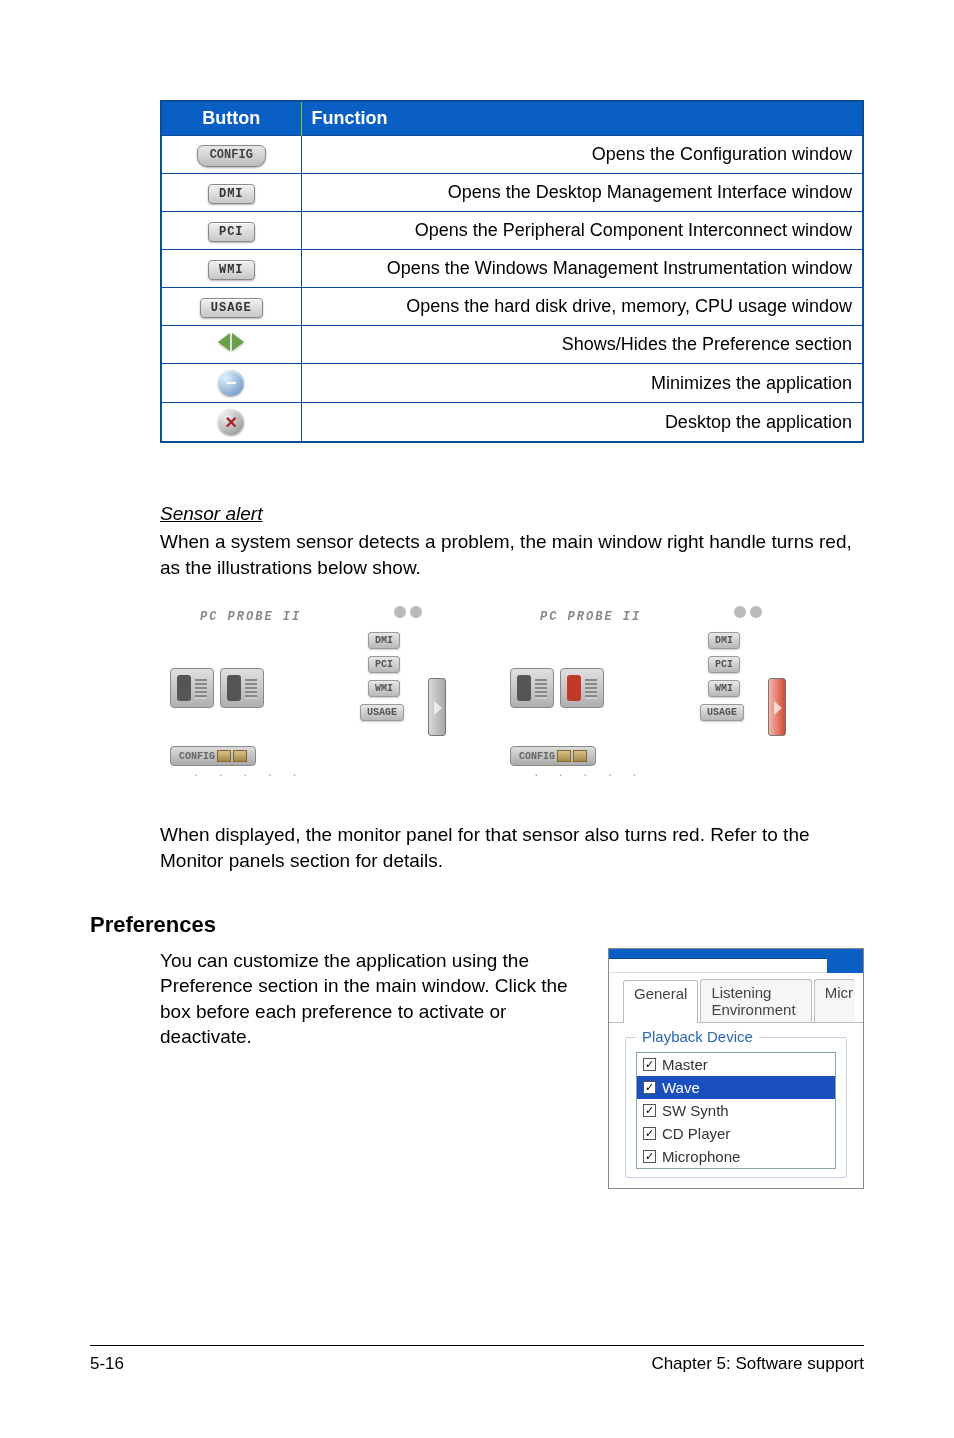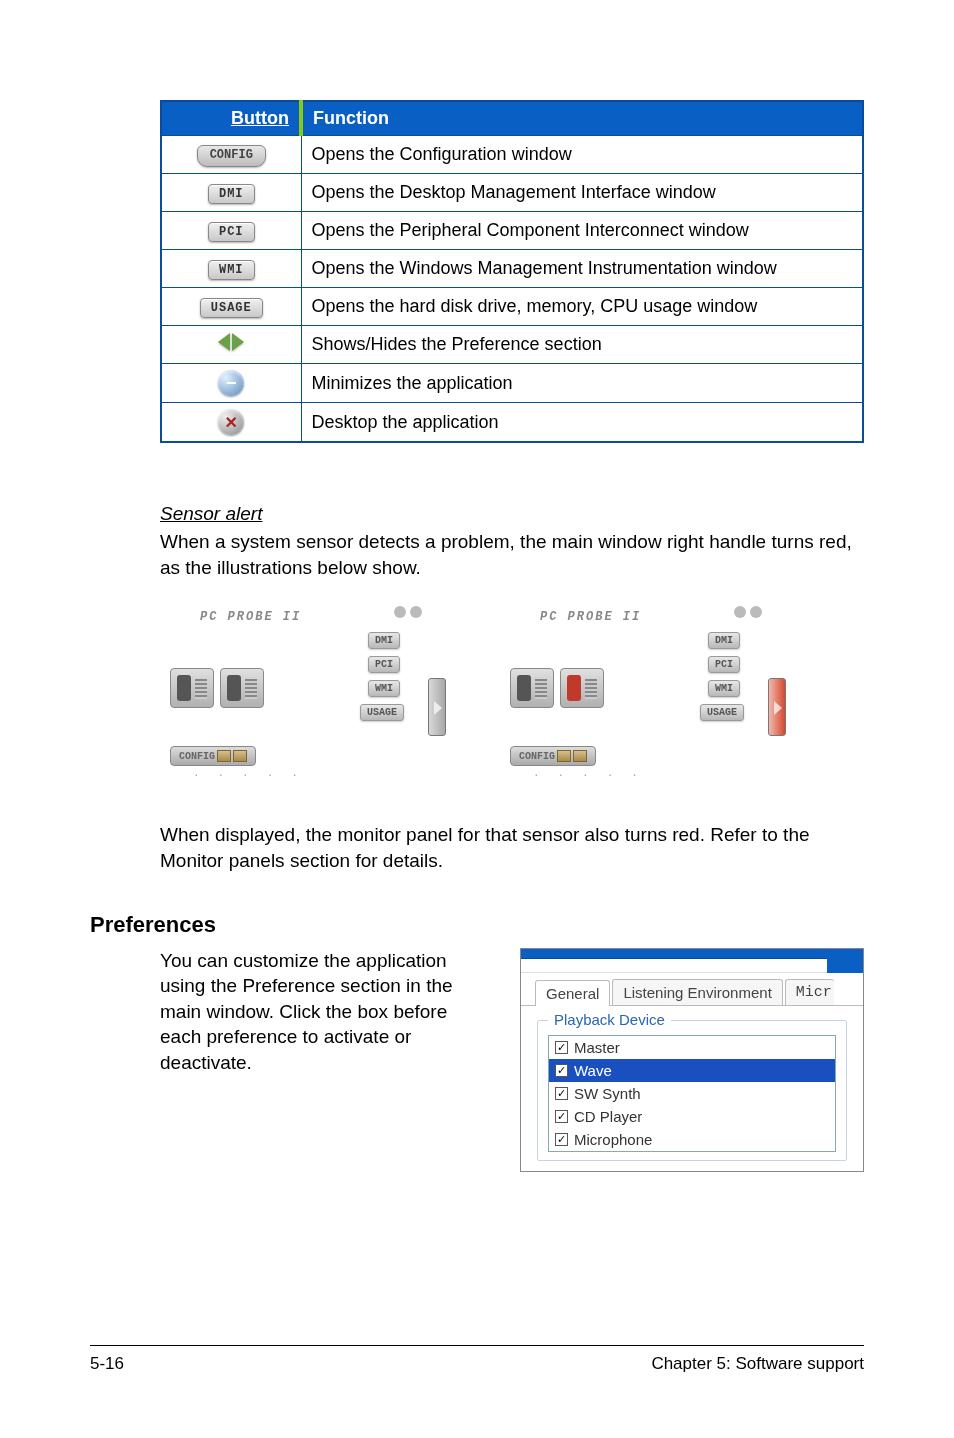--- a/index.html
+++ b/index.html
@@ -2,22 +2,22 @@
 <html><head>
 <meta charset="utf-8">
 <style>
   * { box-sizing: border-box; margin: 0; padding: 0; }
   html, body { width: 954px; height: 1438px; background: #fff; font-family: Arial, Helvetica, sans-serif; color: #000; }
   .page { padding: 100px 90px 40px 90px; position: relative; height: 1438px; }
   .content { margin-left: 70px; }
 
   table.btn-table { width: 100%; border-collapse: collapse; border: 2px solid #0a4c9a; }
   table.btn-table th { background: #0a5fc4; color: #fff; font-weight: bold; text-align: left; padding: 6px 10px; font-size: 18px; }
-  table.btn-table th.col1 { text-align: right; width: 140px; border-right: 4px solid #84cc16; text-decoration: underline; }
-  table.btn-table td { border-top: 1px solid #0a4c9a; padding: 6px 10px; font-size: 18px; vertical-align: middle; }
+  table.btn-table th.col1 { text-align: center; width: 140px; border-right: 1px solid #84cc16; }
+  table.btn-table td { border-top: 1px solid #0a4c9a; padding: 6px 10px; font-size: 18px; vertical-align: middle; text-align: right; }
   table.btn-table td.iconcell { text-align: center; width: 140px; border-right: 1px solid #0a4c9a; height: 38px; }
 
   .btn3d { display: inline-block; background: linear-gradient(#f0f0f0,#c8c8c8); border: 1px solid #888; border-radius: 4px; padding: 2px 10px; font-family: "Courier New", monospace; font-weight: bold; font-size: 12px; color: #333; letter-spacing: 1px; box-shadow: inset 0 1px 0 #fff, 0 1px 2px rgba(0,0,0,.3); }
   .tabbtn { display: inline-block; background: linear-gradient(#e8e8e8,#bcbcbc); border: 1px solid #888; border-radius: 6px 6px 10px 10px; padding: 2px 12px 4px 12px; font-family: "Courier New", monospace; font-weight: bold; font-size: 12px; color: #444; box-shadow: 0 1px 2px rgba(0,0,0,.3); }
   .foldericon { display:inline-block; width:34px; height:24px; position:relative; }
   .foldericon::before { content:""; position:absolute; left:2px; top:4px; width:30px; height:18px; background:linear-gradient(#f0f0f0,#bdbdbd); border:1px solid #888; border-radius:3px; transform: skewX(-10deg); }
   .foldericon::after { content:""; position:absolute; left:12px; top:8px; width:10px; height:12px; background:#fff; border:1px solid #aaa; }
   .arrows { display:inline-flex; gap:2px; align-items:center; justify-content:center; }
   .tri { width:0; height:0; border-top:9px solid transparent; border-bottom:9px solid transparent; }
   .tri.left { border-right:12px solid #6aa048; filter: drop-shadow(0 1px 1px rgba(0,0,0,.3)); }
@@ -46,21 +46,21 @@
   .handle { position:absolute; right:-6px; top:46px; width:18px; height:58px; border-radius:3px; border:1px solid #777; }
   .handle.gray { background:linear-gradient(90deg,#d8d8d8,#a8a8a8); }
   .handle.red { background:linear-gradient(90deg,#f3b7ad,#d2492f); }
   .handle::after { content:""; position:absolute; left:5px; top:22px; width:0; height:0; border-top:7px solid transparent; border-bottom:7px solid transparent; border-left:8px solid rgba(255,255,255,.7); }
   .dotsrow { position:absolute; left:24px; bottom:2px; color:#aaa; letter-spacing:8px; font-size:14px; }
 
   h3.pref { font-size: 22px; font-weight: bold; margin-top: 38px; margin-left: -70px; }
   .prefwrap { display:flex; gap:30px; align-items:flex-start; margin-top:10px; }
   .preftext { flex:1; font-size:19px; line-height:1.35; }
 
-  .prefpanel { width:344px; border:1px solid #888; background:#fff; }
+  .prefpanel { width:256px; border:1px solid #888; background:#fff; }
   .prefpanel .bluebar { height:10px; background:#0a5fc4; border-bottom:1px solid #084a99; }
   .prefpanel .topedge { height:14px; background:#fff; border-bottom:1px solid #ddd; position:relative; }
   .prefpanel .topedge::after { content:""; position:absolute; right:0; top:-6px; width:36px; height:20px; background:#0a5fc4; }
   .tabsrow { display:flex; border-bottom:1px solid #bbb; padding:6px 8px 0 14px; gap:2px; font-size:15px; color:#444; }
   .tabsrow .tb { border:1px solid #bbb; border-bottom:none; padding:4px 10px; background:#f6f6f6; border-radius:3px 3px 0 0; }
   .tabsrow .tb.active { background:#fff; position:relative; top:1px; }
   .groupbox { margin:14px 16px 10px 16px; border:1px solid #c7d3e3; border-radius:2px; padding:14px 10px 8px 10px; position:relative; }
   .groupbox .legend { position:absolute; top:-10px; left:10px; background:#fff; padding:0 6px; color:#2b66b3; font-size:15px; }
   .listish { border:1px solid #8aa; background:#fff; }
   .listish .row { padding:3px 6px; font-size:15px; color:#333; display:flex; align-items:center; gap:6px; }
@@ -177,21 +177,21 @@
     <h3 class="pref">Preferences</h3>
     <div class="prefwrap">
       <div class="preftext">You can customize the application using the Preference section in the main window. Click the box before each preference to activate or deactivate.</div>
 
       <div class="prefpanel">
         <div class="bluebar"></div>
         <div class="topedge"></div>
         <div class="tabsrow">
           <div class="tb active">General</div>
           <div class="tb">Listening Environment</div>
-          <div class="tb" style="border-right:none; padding-right:2px;font-family:Liberation Mono, monospace;">Micr</div>
+          <div class="tb" style="border-right:none; padding-right:2px;">Micr</div>
         </div>
         <div class="groupbox">
           <div class="legend">Playback Device</div>
           <div class="listish">
             <div class="row">
                 <span class="ck"></span>
                 <span>Master</span>
               </div>
             <div class="row sel">
                 <span class="ck"></span>

